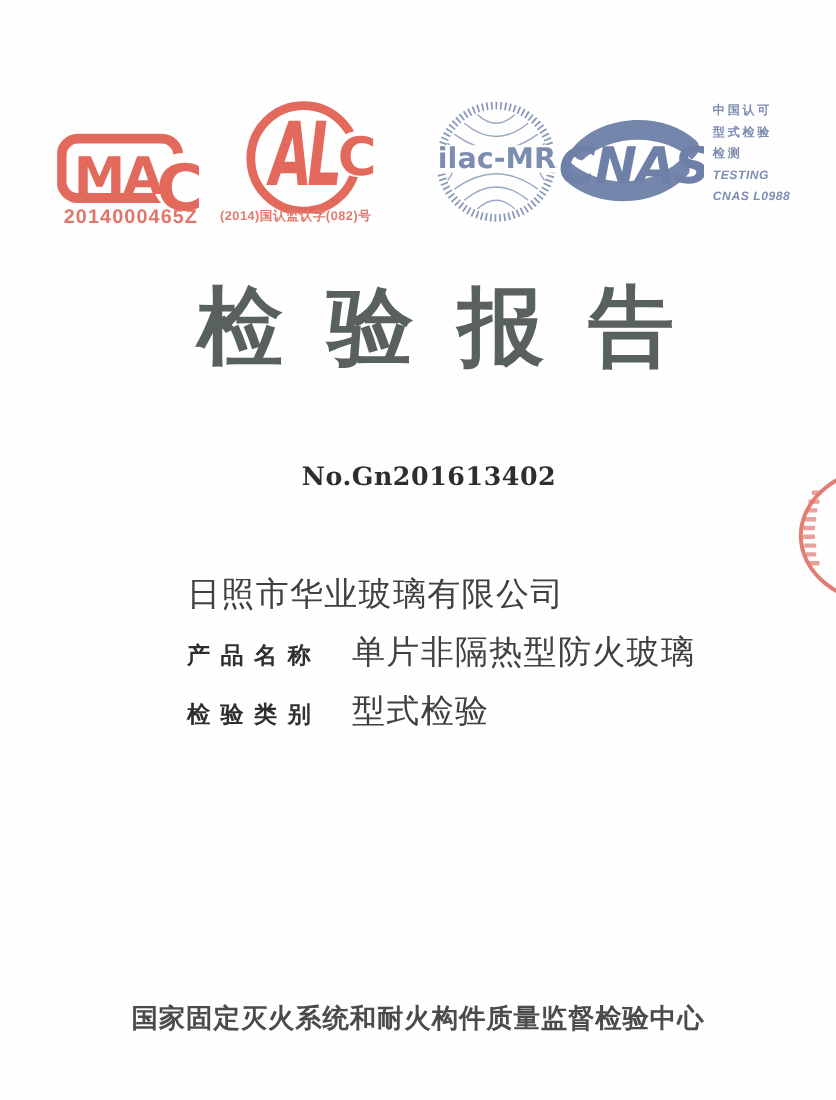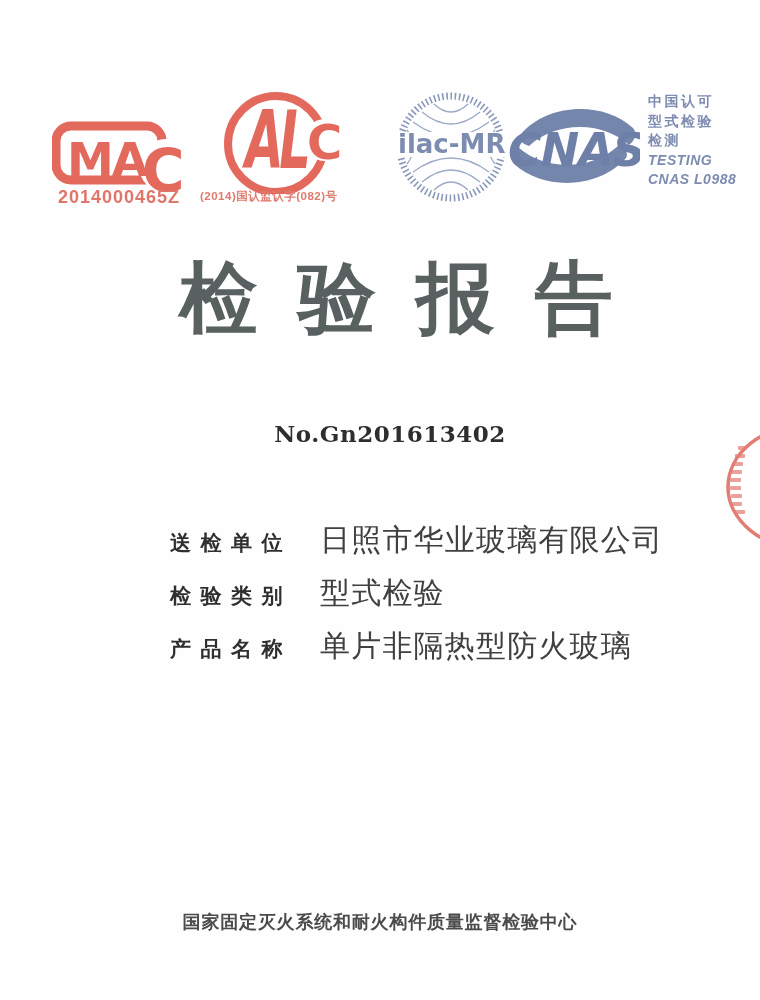--- a/index.html
+++ b/index.html
@@ -19,21 +19,21 @@
   }
   .al-svg{left:218px;top:90px;}
   .al-caption{
     left:200px;top:189px;width:180px;text-align:left;
     font-size:11.5px;font-weight:700;color:#e07a6e;letter-spacing:.5px;
   }
   .ilac-svg{left:396px;top:92px;}
   .cnas-svg{left:507px;top:100px;}
   .accred{
     left:648px;top:92px;width:110px;color:#7d8cb0;
-    font-size:14px;font-weight:700;line-height:19.5px;
+    font-size:11px;font-weight:700;line-height:19.5px;
   }
   .accred .cjk{letter-spacing:2.5px;}
   .accred .lat{letter-spacing:.5px;font-style:italic;}
 
   
   .title-wrap{left:16px;top:256px;width:760px;display:flex;justify-content:center;}
   .title{
     font-size:78px;font-weight:700;color:#586160;
     letter-spacing:.52em;margin-right:-.52em;line-height:1.1;
     font-family:"DejaVu Sans",sans-serif;
@@ -52,21 +52,21 @@
     width:150px;flex:0 0 150px;
     font-size:21px;font-weight:600;color:#2f2f2f;letter-spacing:9.5px;
   }
   .field-value{
     font-size:30px;font-weight:500;color:#404040;letter-spacing:1.2px;text-align:center;
   }
 
   
   .issuer{
     left:0;top:910px;width:760px;text-align:center;
-    font-size:18px;font-weight:600;color:#4b4b4b;letter-spacing:.8px;
+    font-size:24px;font-weight:600;color:#4b4b4b;letter-spacing:.8px;
   }
 
   
   .stamp{right:0;top:424px;opacity:.88;}
 
   svg text{font-family:"DejaVu Sans","Liberation Sans",sans-serif;}
 </style>
 </head>
 <body>
 
@@ -139,26 +139,25 @@
       <rect x="16" y="62" width="11" height="4" rx="1"></rect>
       <rect x="17" y="70" width="11" height="4" rx="1"></rect>
       <rect x="18" y="78" width="10" height="4" rx="1"></rect>
       <rect x="21" y="86" width="10" height="4" rx="1"></rect>
     </g>
   </g>
 </svg>
 
 <div class="abs fields">
   <div class="field-row">
-    <span class="field-label">送检单位</span>
     <span class="field-value">日照市华业玻璃有限公司</span>
+  </div>
+  <div class="field-row">
+    <span class="field-label">产品名称</span>
+    <span class="field-value">单片非隔热型防火玻璃</span>
   </div>
   <div class="field-row">
     <span class="field-label">检验类别</span>
     <span class="field-value">型式检验</span>
-  </div>
-  <div class="field-row">
-    <span class="field-label">产品名称</span>
-    <span class="field-value">单片非隔热型防火玻璃</span>
   </div>
 </div>
 
 <div class="abs issuer">国家固定灭火系统和耐火构件质量监督检验中心</div>
 
 </body></html>

